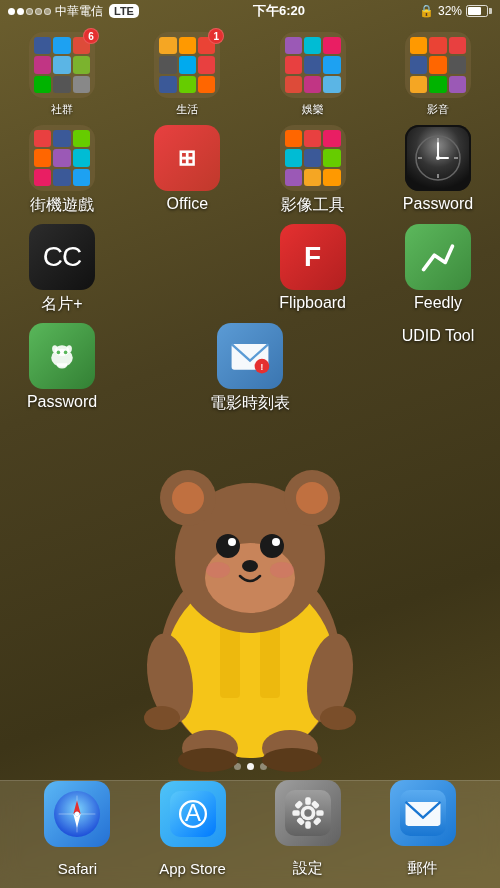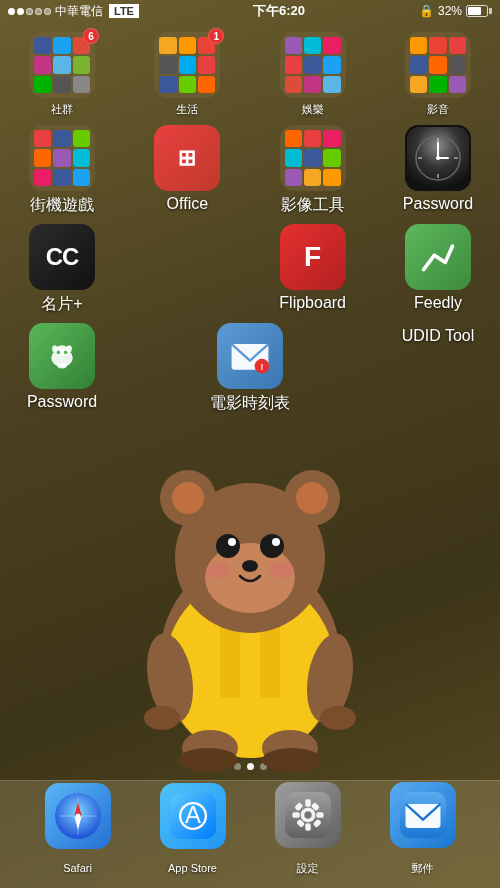--- a/index.html
+++ b/index.html
@@ -42,21 +42,21 @@
     .dot { width: 7px; height: 7px; border-radius: 50%; }
     .dot.filled { background: #fff; }
     .dot.empty { background: rgba(255,255,255,0.4); border: 1px solid rgba(255,255,255,0.6); }
 
     .lte-badge {
       background: #fff;
       color: #333;
       font-size: 11px;
       font-weight: 700;
       padding: 1px 5px;
-      border-radius: 0;
+      border-radius: 5px;
       margin-left: 2px;
     }
     .battery {
       display: flex; align-items: center; gap: 1px;
     }
     .battery-body {
       width: 22px; height: 12px;
       border: 1.5px solid rgba(255,255,255,0.8);
       border-radius: 2.5px;
       position: relative;
@@ -240,21 +240,21 @@
       flex-direction: column;
       align-items: center;
     }
     .dock-icon {
       width: 66px; height: 66px;
       border-radius: 14px;
       display: flex; align-items: center; justify-content: center;
       font-size: 24px;
     }
     .dock-label {
-      font-size: 11px;
+      font-size: 15px;
       color: #fff;
       margin-top: 13px;
       text-shadow: 0 1px 3px rgba(0,0,0,0.8);
     }
     .icon-safari { background: linear-gradient(135deg, #5ab6f5, #2470d4); }
     .icon-appstore { background: linear-gradient(135deg, #4fc3f7, #2196f3); }
     .icon-mail { background: linear-gradient(135deg, #5aabf0, #1976d2); }
     .icon-settings { background: linear-gradient(135deg, #9e9e9e, #616161); }
 
     
@@ -444,21 +444,21 @@
         </svg>
       </div>
       <span class="app-label">Password</span>
     </div>
   </div>
 
   <div class="app-row">
 
     <div class="app-item">
       <div class="app-icon icon-cc">
-        <span style="color:#fff;font-size:24px;font-weight:700;letter-spacing:-1px;">CC</span>
+        <span style="color:#fff;font-size:28px;font-weight:400;letter-spacing:-1px;">CC</span>
       </div>
       <span class="app-label">名片+</span>
     </div>
 
     <div class="app-item" style="opacity:0;">
       <div class="app-icon"></div>
       <span class="app-label"> </span>
     </div>
 
     <div class="app-item">

